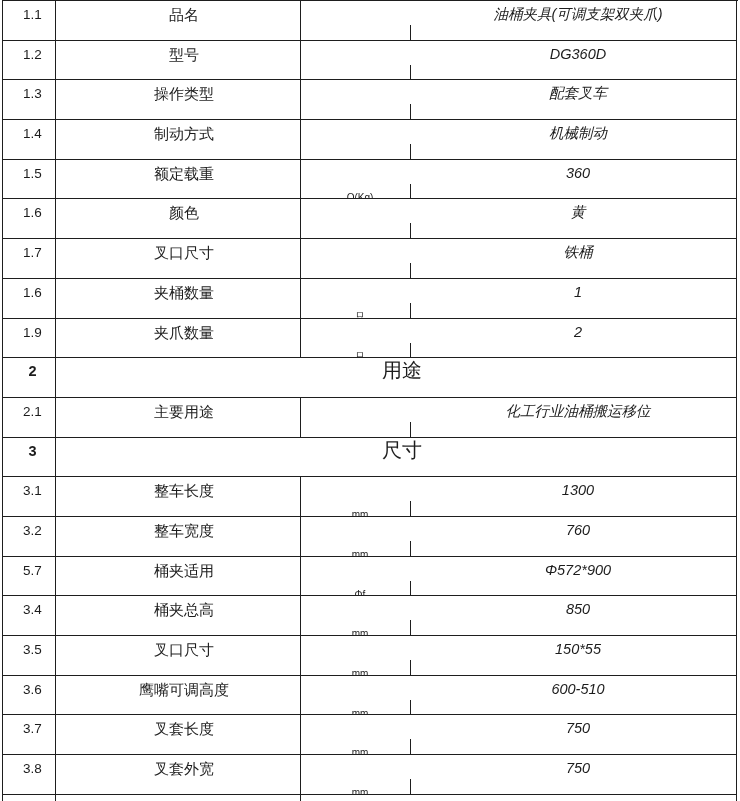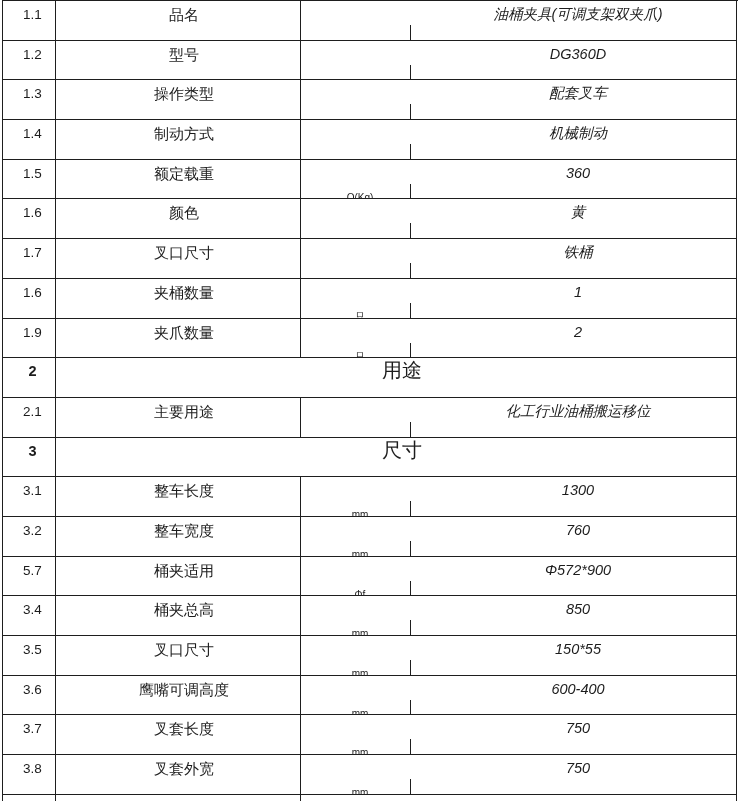--- a/index.html
+++ b/index.html
@@ -156,21 +156,21 @@
         <div class="row">
           <div class="cell c-num">3.5</div>
           <div class="cell c-label">叉口尺寸</div>
           <div class="cell c-unit">mm</div>
           <div class="cell c-value">150*55</div>
         </div>
         <div class="row">
           <div class="cell c-num">3.6</div>
           <div class="cell c-label">鹰嘴可调高度</div>
           <div class="cell c-unit">mm</div>
-          <div class="cell c-value">600-400</div>
+          <div class="cell c-value">600-510</div>
         </div>
         <div class="row">
           <div class="cell c-num">3.7</div>
           <div class="cell c-label">叉套长度</div>
           <div class="cell c-unit">mm</div>
           <div class="cell c-value">750</div>
         </div>
         <div class="row">
           <div class="cell c-num">3.8</div>
           <div class="cell c-label">叉套外宽</div>

